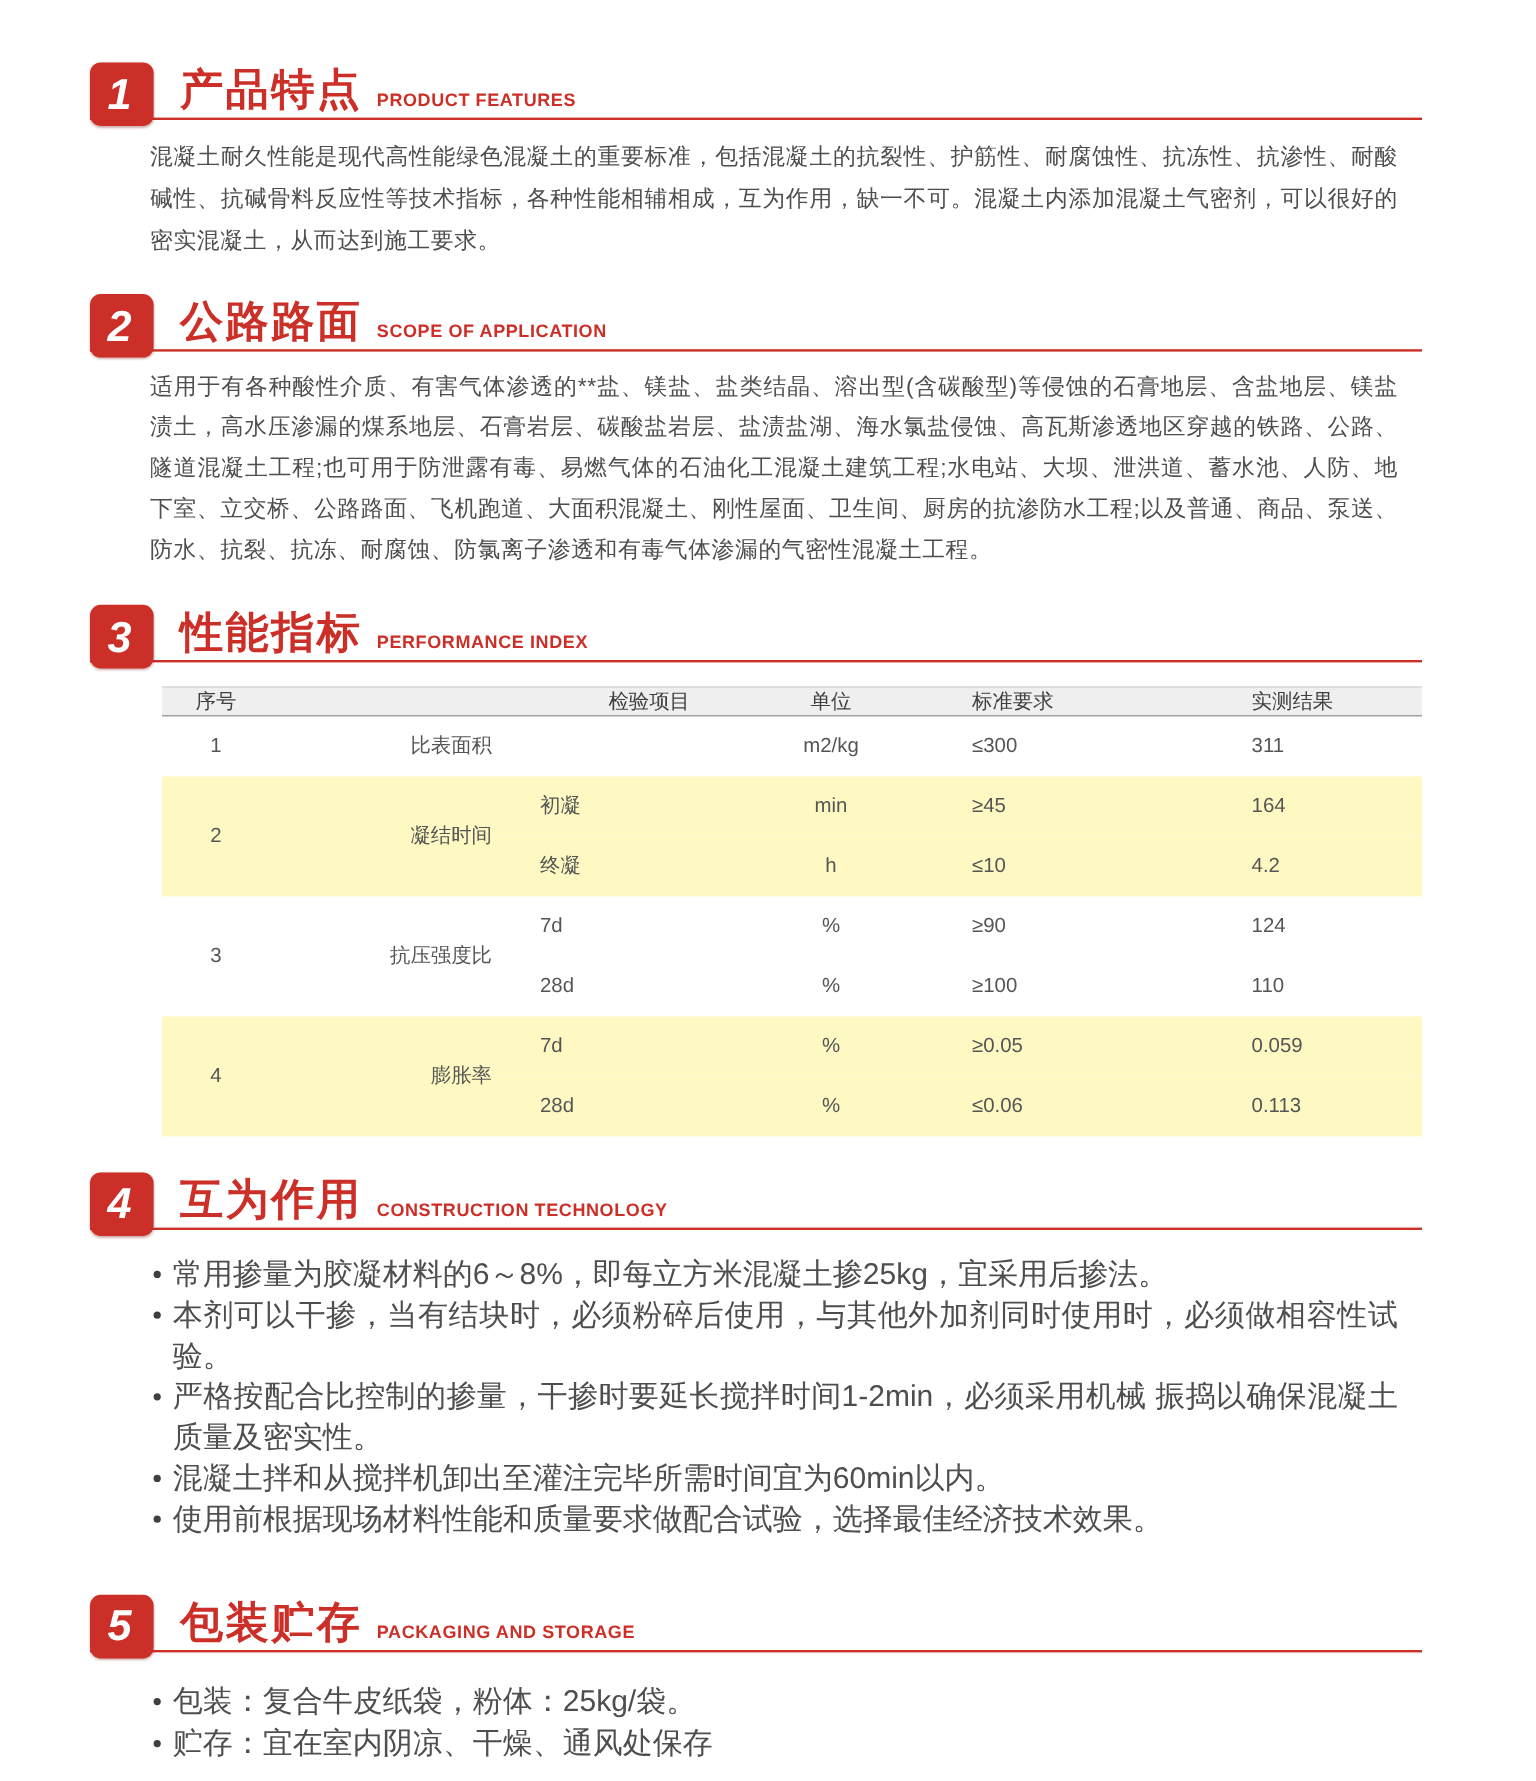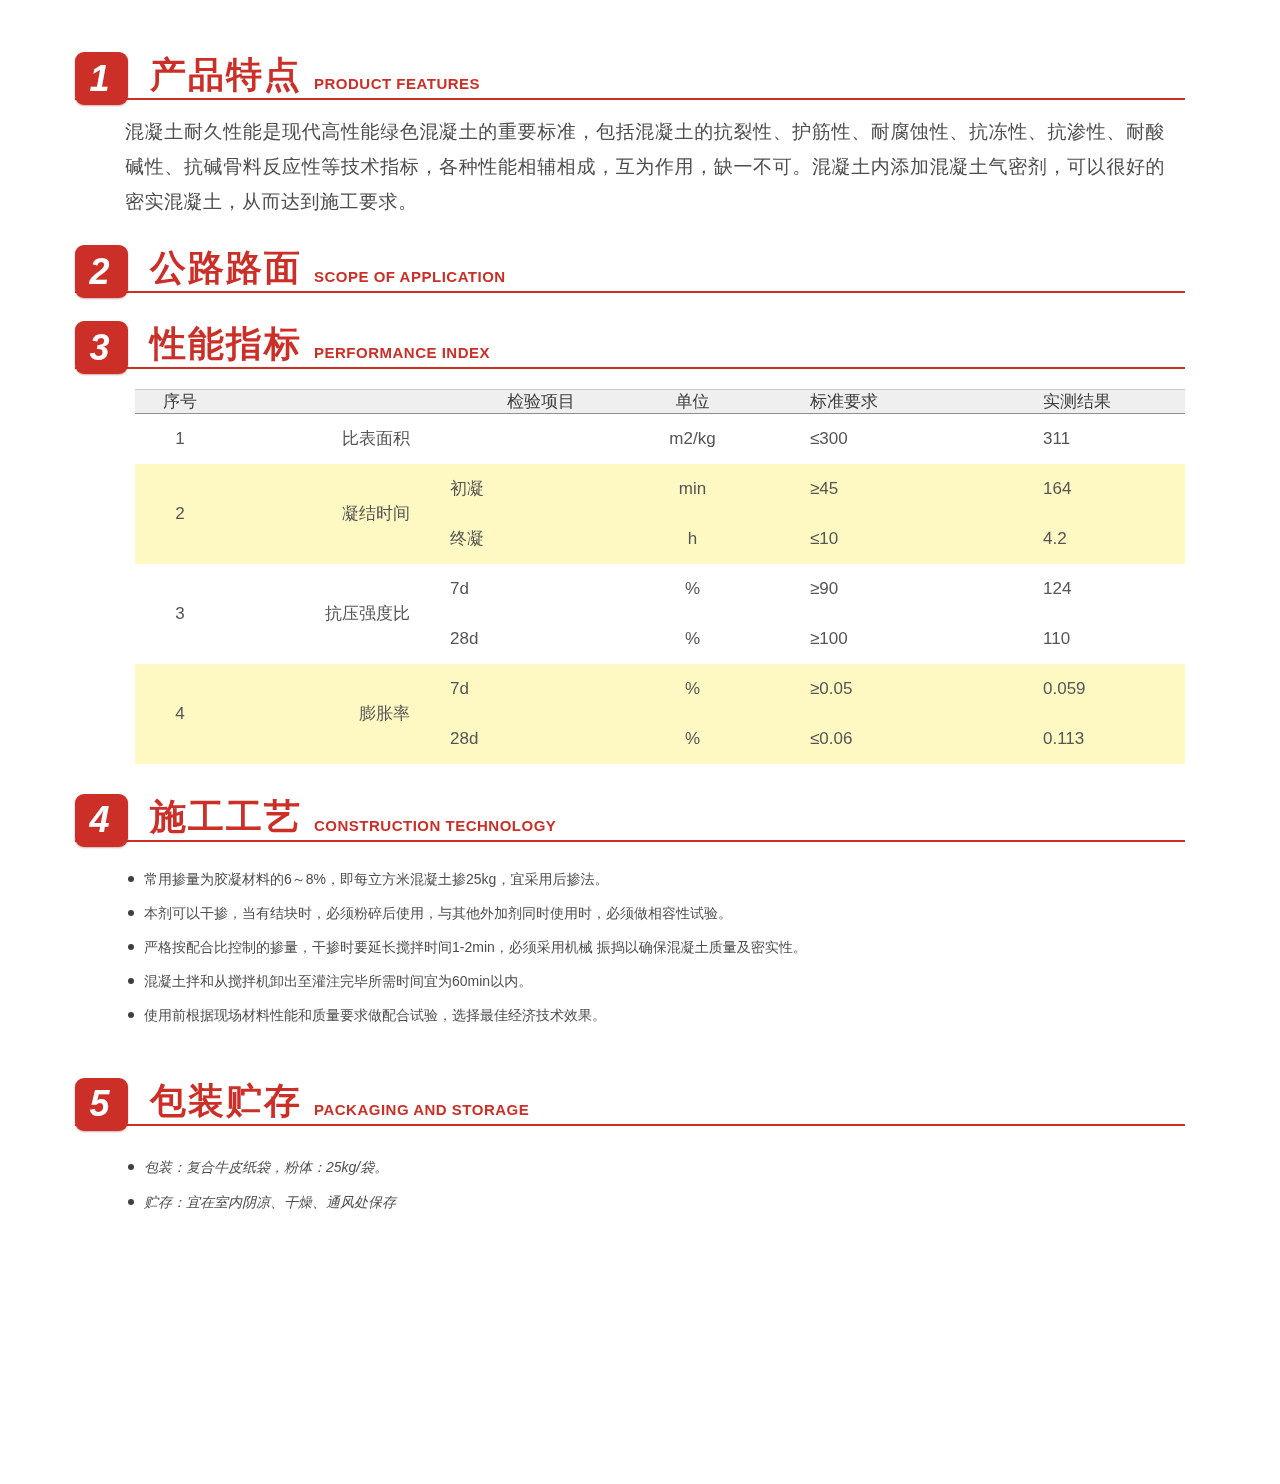--- a/index.html
+++ b/index.html
@@ -46,28 +46,28 @@
     margin:14px 20px 0 50px;
     font-size:19px; line-height:35px;
     text-align:justify; color:#4e4e4e;
     letter-spacing:.5px;
   }
   .sec-scope .para { line-height:34px; margin-top:13px; }
 
   .bullets { margin:20px 0 0 50px; list-style:none; }
   .bullets li {
     position:relative; padding-left:19px;
-    font-size:14px; line-height:34px; color:#4e4e4e;
+    font-size:25px; line-height:34px; color:#4e4e4e;
     text-align:justify; margin-right:20px;
   }
   .bullets li::before {
     content:""; position:absolute; left:3px; top:14px;
     width:6px; height:6px; border-radius:50%; background:#3f3f3f;
   }
-  .sec-pack .bullets li { line-height:35px;font-style:italic; }
+  .sec-pack .bullets li { line-height:35px; }
 
   
   .perf-table {
     margin:20px 0 0 60px;
     width:1050px; border-collapse:collapse; table-layout:fixed;
     font-size:17px; color:#555;
     border-top:1px solid #c9c9c9;
   }
   .perf-table thead tr { border-bottom:1px solid #8f8f8f; background:#efefef; }
   .perf-table th {
@@ -113,20 +113,21 @@
   </section>
 
   <section class="sec-scope">
     <div class="sec-head">
       <div class="badge">
         <span>2</span>
       </div>
       <div class="sec-zh">公路路面</div>
       <div class="sec-en">SCOPE OF APPLICATION</div>
     </div>
+    <p class="para">适用于有各种酸性介质、有害气体渗透的**盐、镁盐、盐类结晶、溶出型(含碳酸型)等侵蚀的石膏地层、含盐地层、镁盐渍土，高水压渗漏的煤系地层、石膏岩层、碳酸盐岩层、盐渍盐湖、海水氯盐侵蚀、高瓦斯渗透地区穿越的铁路、公路、隧道混凝土工程;也可用于防泄露有毒、易燃气体的石油化工混凝土建筑工程;水电站、大坝、泄洪道、蓄水池、人防、地下室、立交桥、公路路面、飞机跑道、大面积混凝土、刚性屋面、卫生间、厨房的抗渗防水工程;以及普通、商品、泵送、防水、抗裂、抗冻、耐腐蚀、防氯离子渗透和有毒气体渗漏的气密性混凝土工程。</p>
   </section>
 
   <section class="sec-perf">
     <div class="sec-head">
       <div class="badge">
         <span>3</span>
       </div>
       <div class="sec-zh">性能指标</div>
       <div class="sec-en">PERFORMANCE INDEX</div>
     </div>
@@ -202,21 +203,21 @@
         </tr>
       </tbody>
     </table>
   </section>
 
   <section class="sec-constr">
     <div class="sec-head">
       <div class="badge">
         <span>4</span>
       </div>
-      <div class="sec-zh">施工工艺</div>
+      <div class="sec-zh">互为作用</div>
       <div class="sec-en">CONSTRUCTION TECHNOLOGY</div>
     </div>
     <ul class="bullets">
       <li>常用掺量为胶凝材料的6～8%，即每立方米混凝土掺25kg，宜采用后掺法。</li>
       <li>本剂可以干掺，当有结块时，必须粉碎后使用，与其他外加剂同时使用时，必须做相容性试验。</li>
       <li>严格按配合比控制的掺量，干掺时要延长搅拌时间1-2min，必须采用机械 振捣以确保混凝土质量及密实性。</li>
       <li>混凝土拌和从搅拌机卸出至灌注完毕所需时间宜为60min以内。</li>
       <li>使用前根据现场材料性能和质量要求做配合试验，选择最佳经济技术效果。</li>
     </ul>
   </section>

